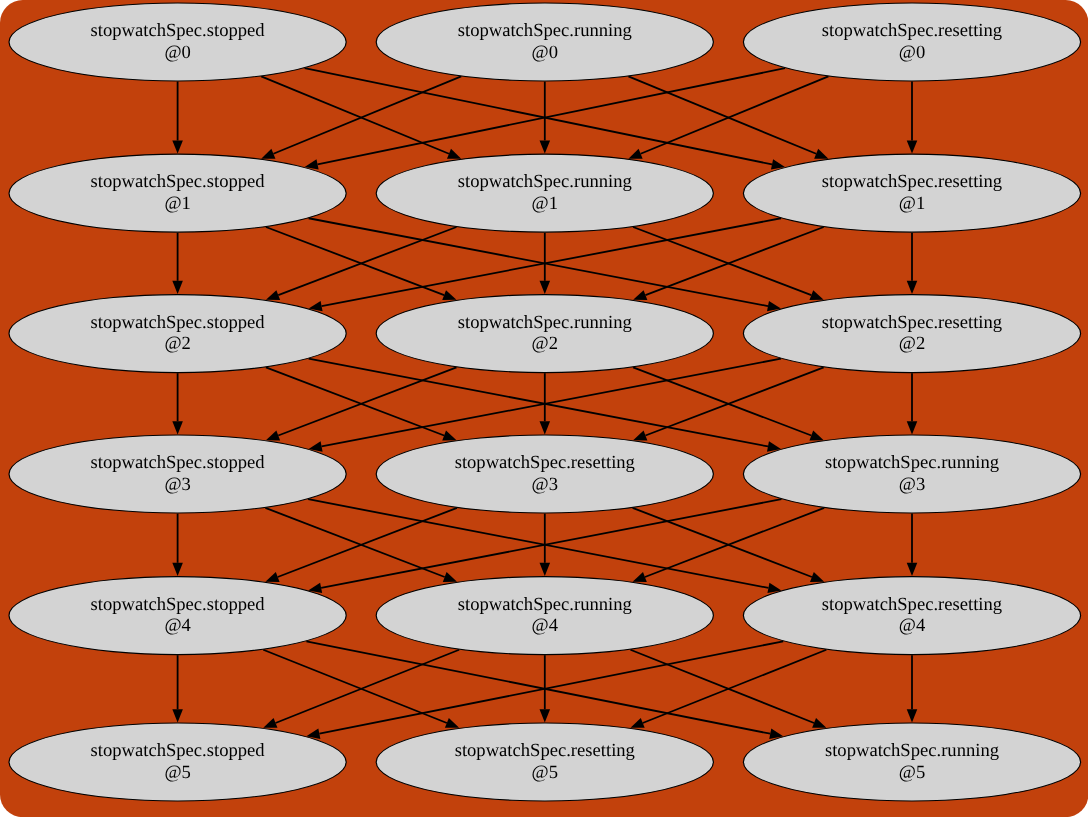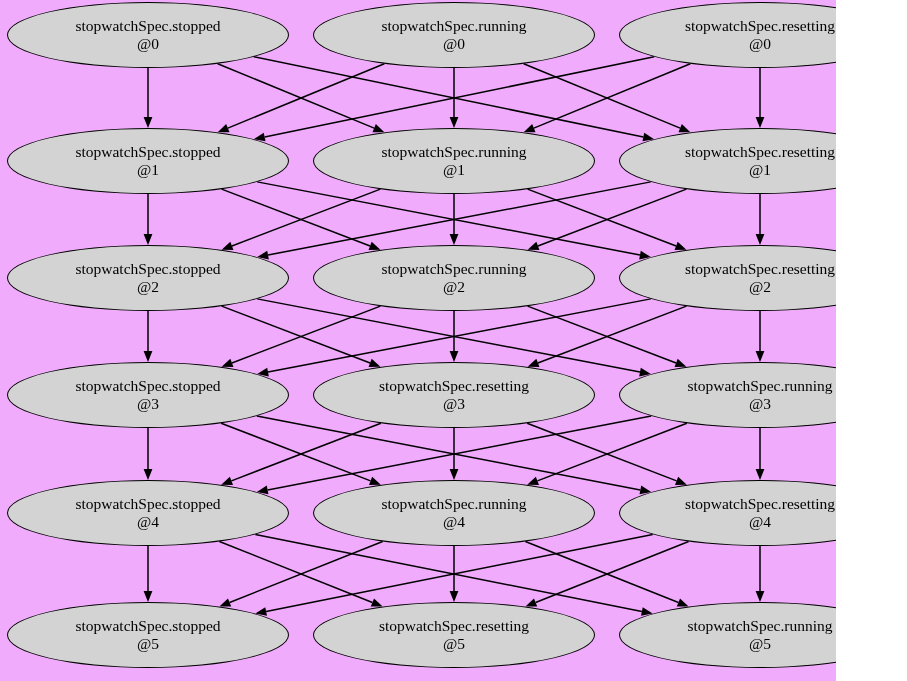--- a/index.html
+++ b/index.html
@@ -6,24 +6,25 @@
   html, body {
     margin: 0;
     padding: 0;
     background: #ffffff;
   }
   body {
     font-family: "Liberation Serif", "DejaVu Serif", serif;
   }
   #graph-canvas {
     position: relative;
-    width: 836px;
+    width: 907px;
     height: 681px;
-    background: #f0abfc;
+    background: #c2410c;
     overflow: hidden;
+    border-radius: 19px;
   }
   #edge-layer {
     position: absolute;
     left: 0;
     top: 0;
     width: 907px;
     height: 681px;
   }
   #node-layer {
     position: absolute;

